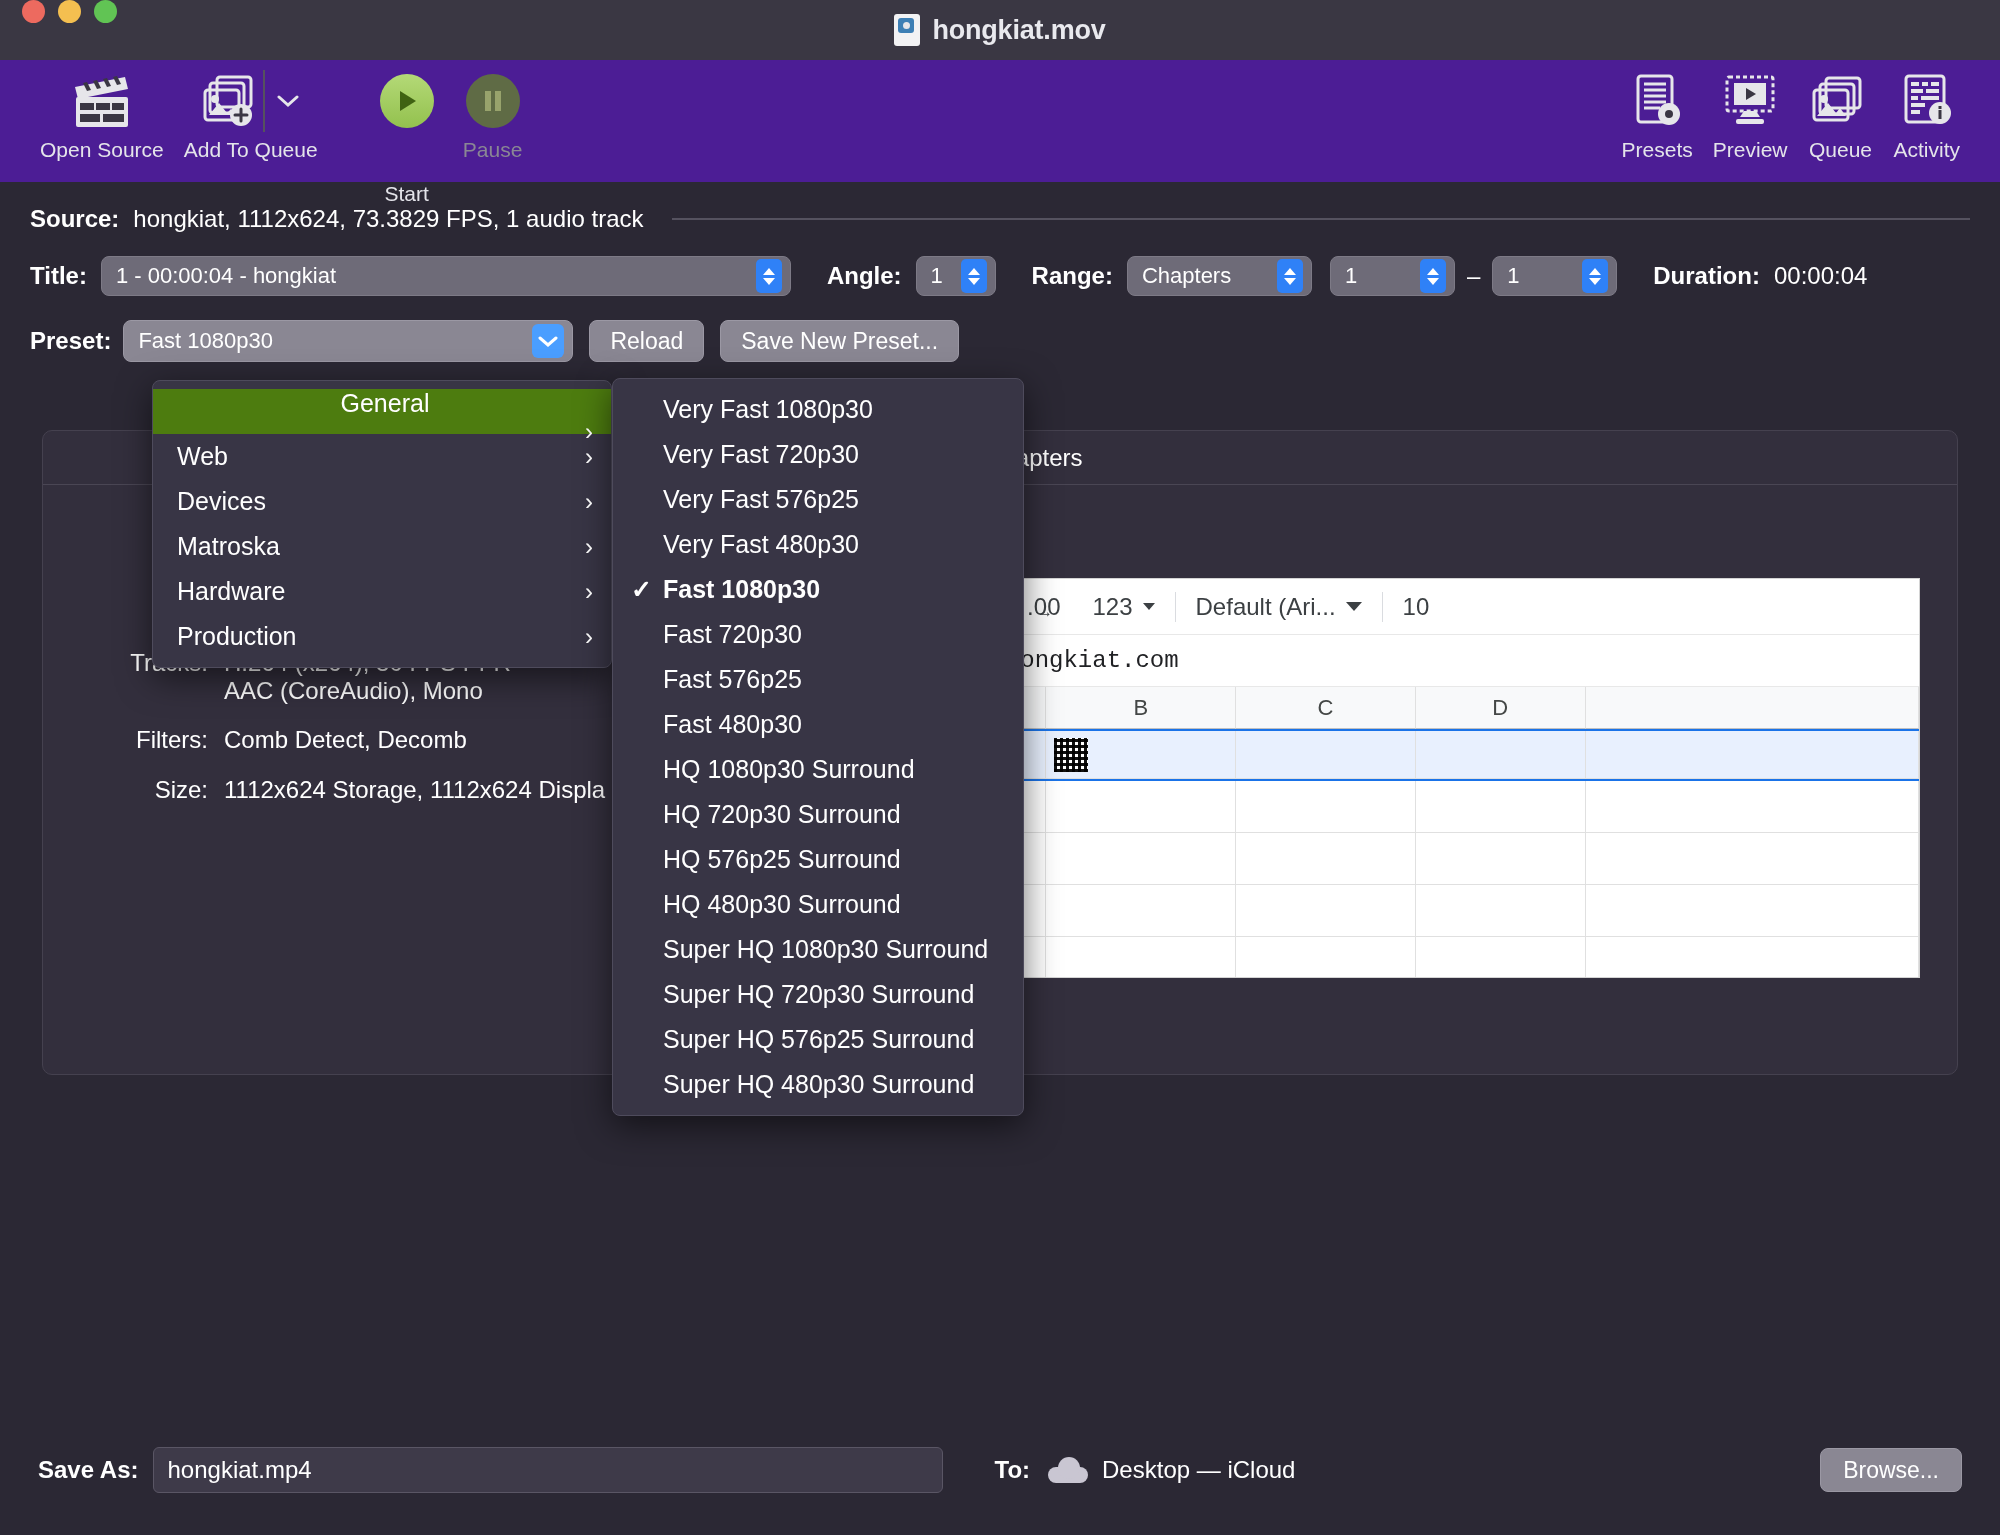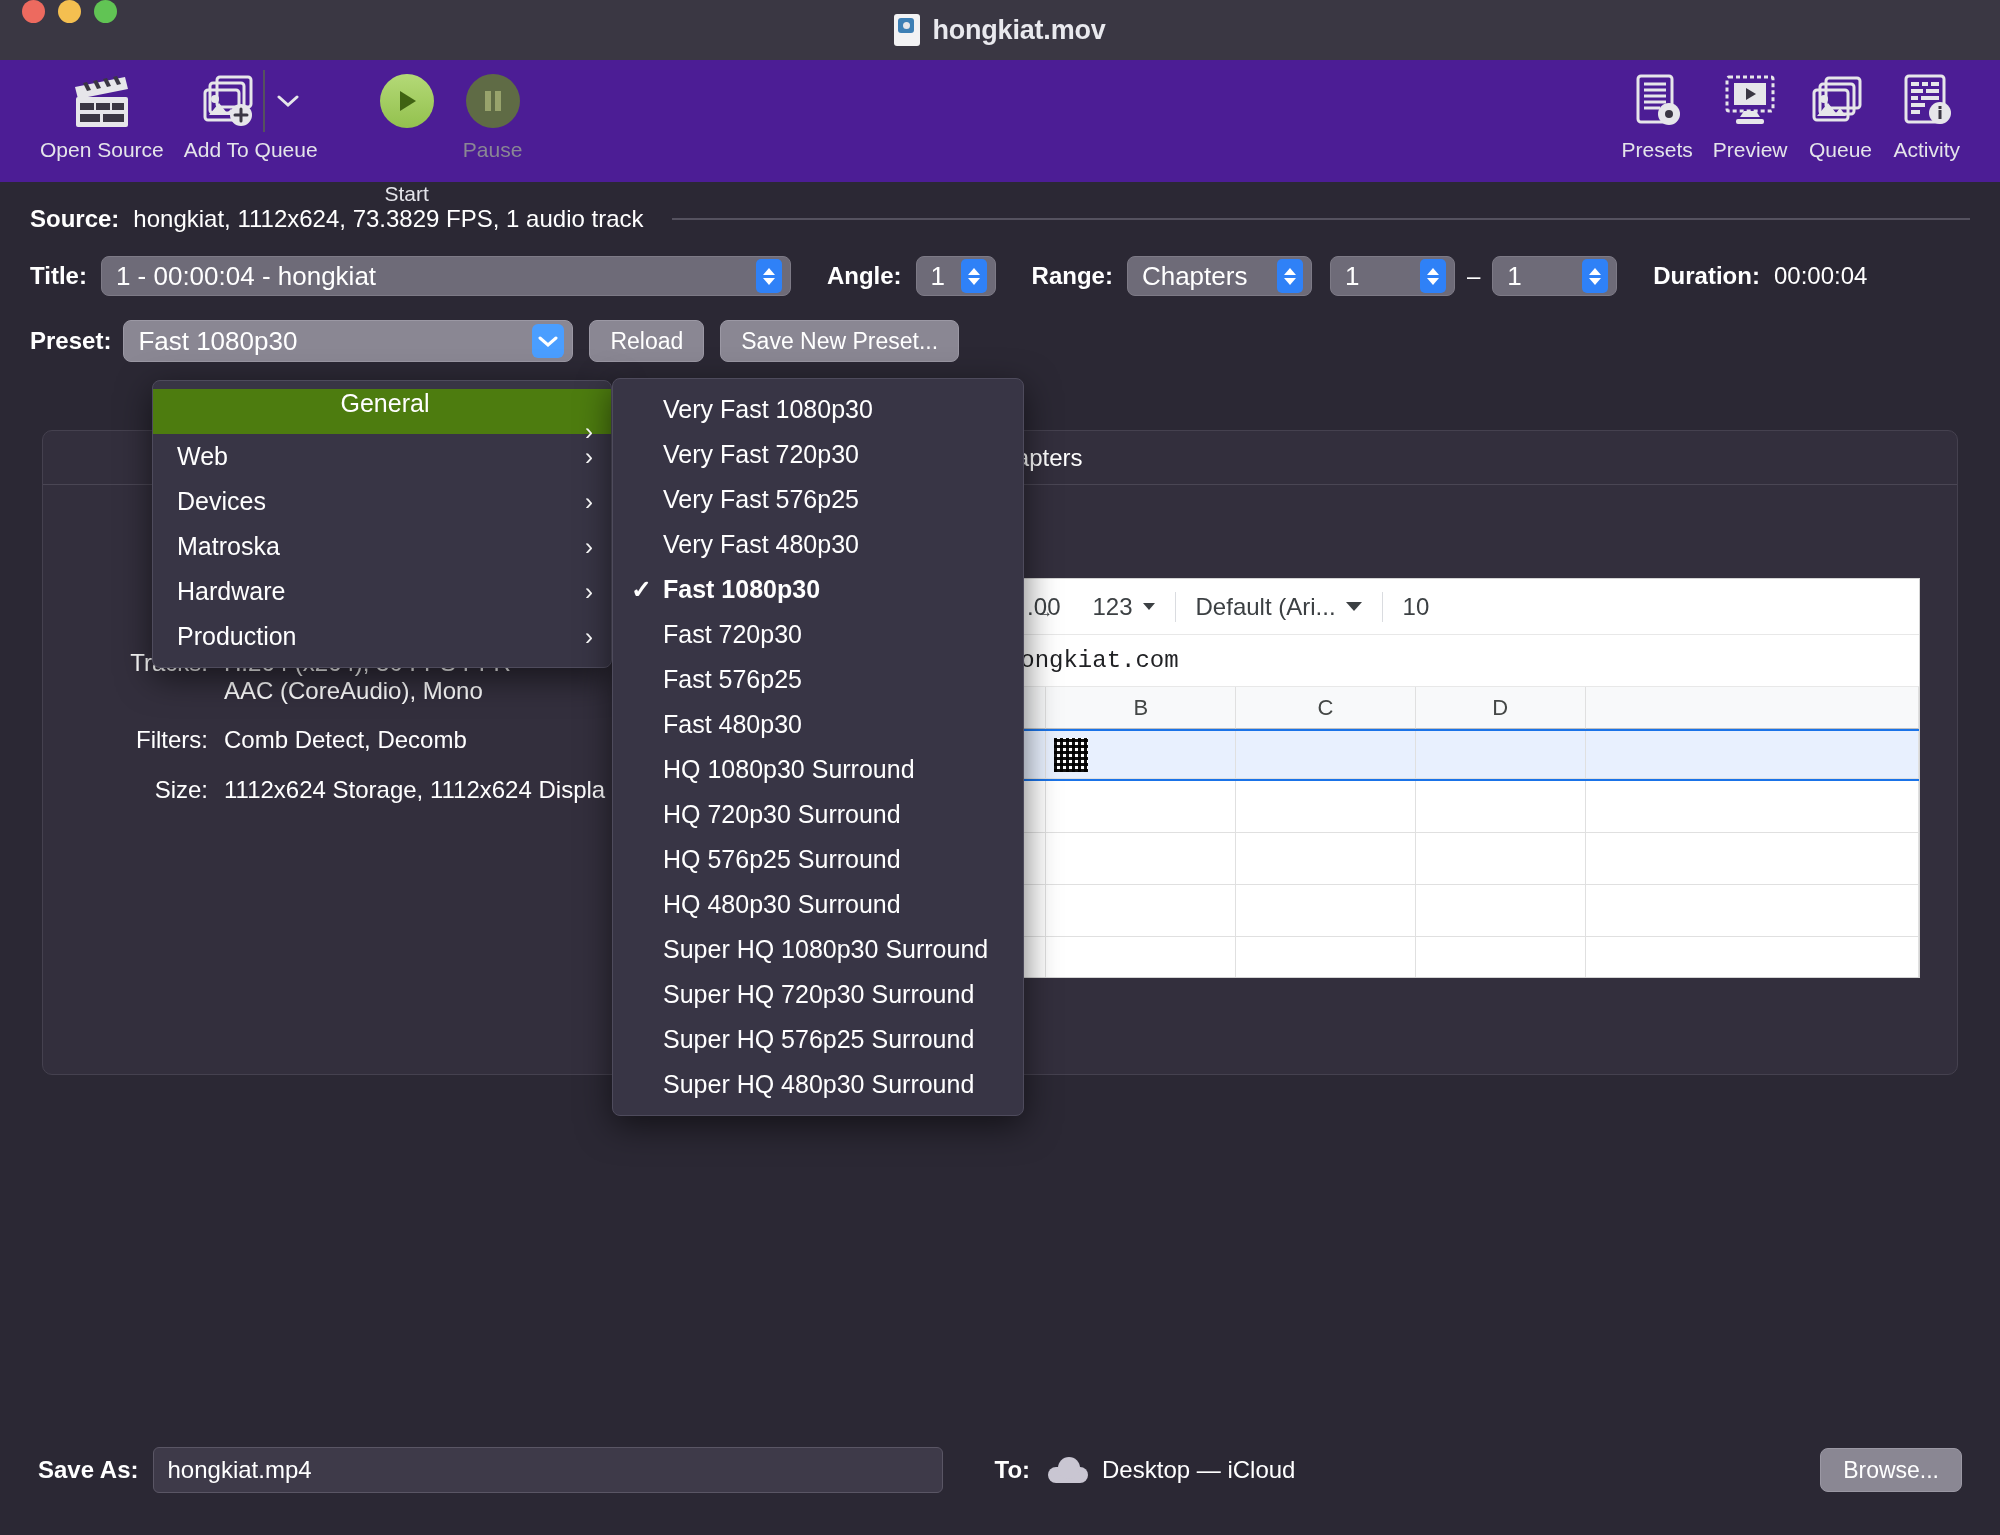--- a/index.html
+++ b/index.html
@@ -99,21 +99,21 @@
   .rule { flex: 1; height: 2px; background: #55525f; margin-left: 28px; }
 
   
   .title-row {
     display: flex; align-items: center; gap: 0; height: 56px;
     margin-top: 6px;
   }
   .popup {
     background: #6e6b78; border-radius: 8px;
     height: 40px; display: flex; align-items: center;
-    color: #fff; font-size: 26px; padding: 0 8px 0 14px;
+    color: #fff; font-size: 22px; padding: 0 8px 0 14px;
     position: relative; border: 1px solid #7d7a86;
   }
   .popup .ptext { flex: 1; white-space: nowrap; overflow: hidden; }
   .stepper {
     width: 26px; height: 34px; border-radius: 5px;
     background: #2f81f7; margin-left: 10px;
     display: flex; flex-direction: column; align-items: center;
     justify-content: center; gap: 3px; flex: none;
   }
   .stepper .up, .stepper .down {

